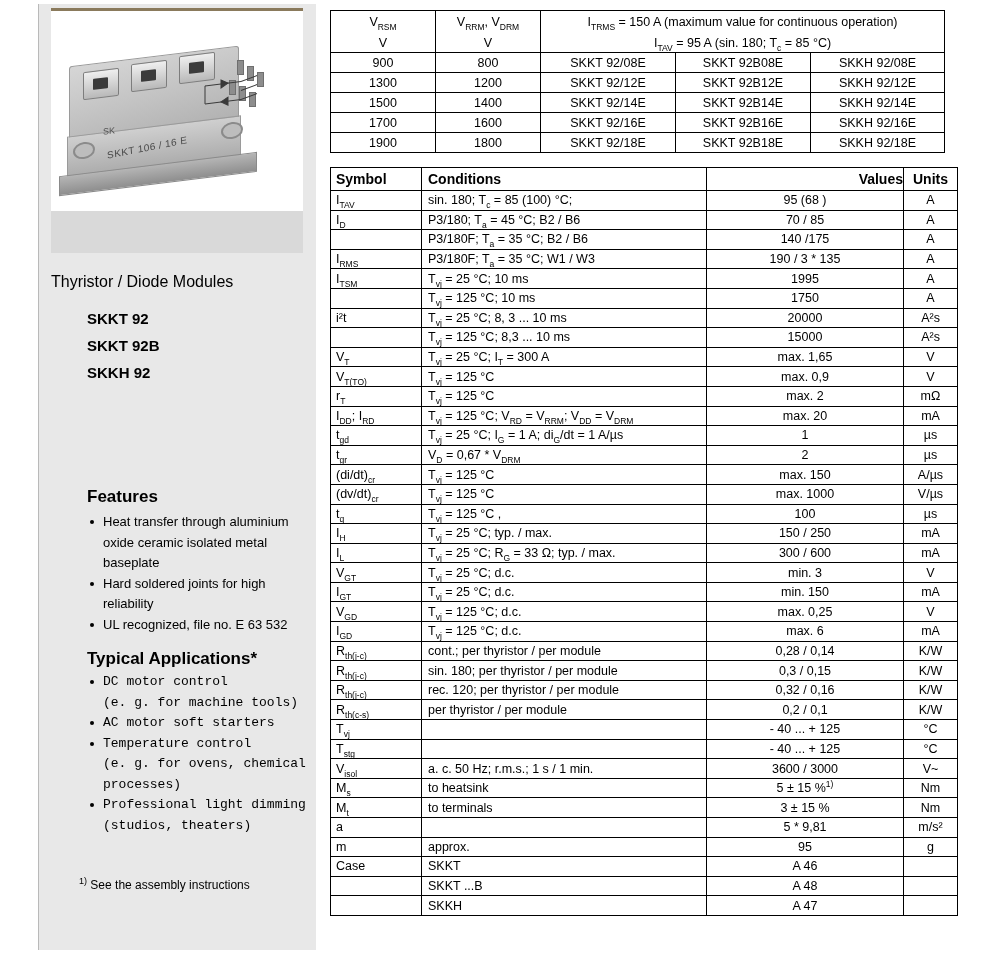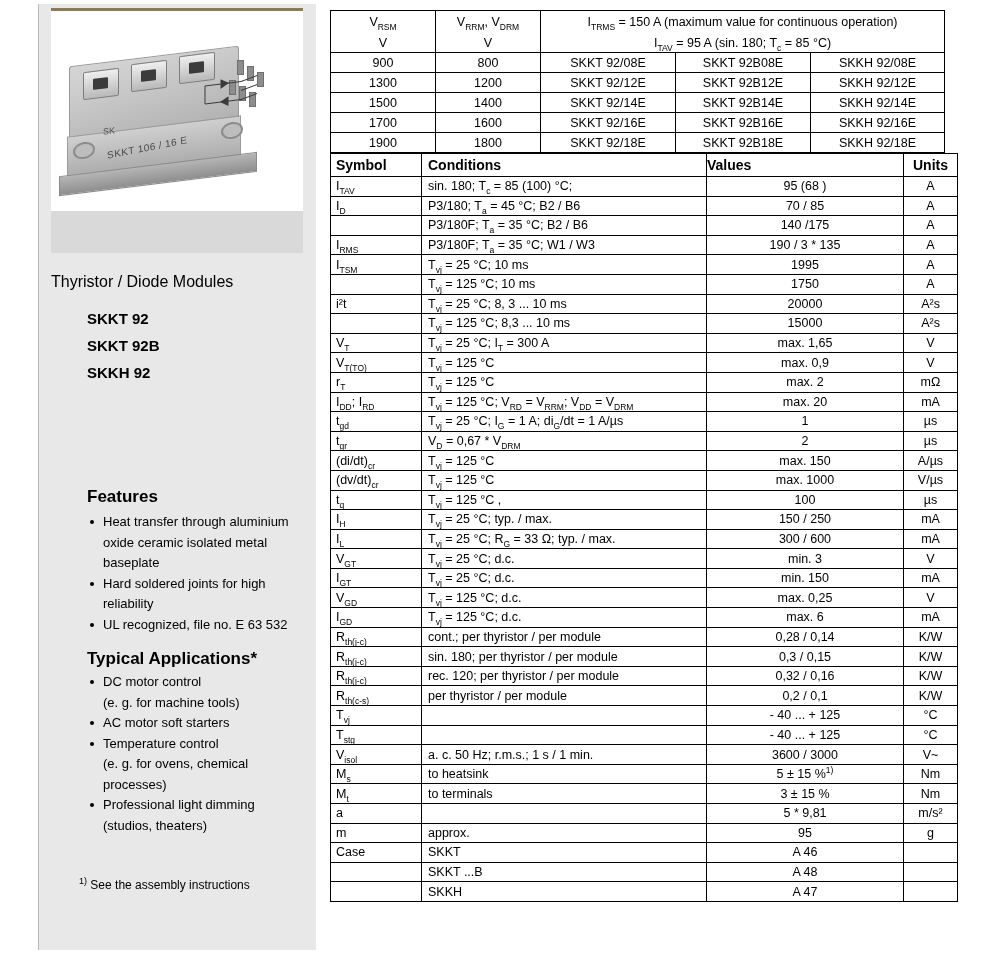--- a/index.html
+++ b/index.html
@@ -105,51 +105,51 @@
   .bullets li{
     position:relative;padding-left:16px;font-size:13px;line-height:19.5px;margin-bottom:1px;
   }
   .bullets li::before{
     content:"";position:absolute;left:3px;top:8px;width:4px;height:4px;border-radius:50%;
     background:#000;
   }
   .bullets li.cont{padding-left:16px;}
   .bullets li.cont::before{display:none;}
   #features-list{top:508px;}
-  #apps-list{top:668px;}
+  #apps-list{top:668px;font-family:Liberation Mono, monospace;}
 
   .footnote{
     position:absolute;left:40px;top:838px;font-size:12px;width:270px;margin-top:36px;
   }
   .footnote sup{font-size:9px;}
 
   
   .right{position:absolute;left:330px;top:10px;width:614px;}
 
   table{border-collapse:collapse;font-size:12.5px;padding-left:40px;}
   table td,table th{border:1px solid #000;padding:0;}
 
   
   #top-table{width:614px;table-layout:fixed;}
   #top-table td{height:19px;text-align:center;vertical-align:middle;font-size:12.5px;}
   #top-table td.hdr{height:22px;} .nb-b{border-bottom:none;} .nb-t{border-top:none;}
 
   
-  #main-table{width:614px;table-layout:fixed;border-radius:21px;}
+  #main-table{width:614px;table-layout:fixed;margin-top:14px;border-radius:21px;}
   #main-table th{
     font-size:14px;font-weight:bold;height:22px;
   }
   #main-table td{height:18.6px;font-size:12.5px;}
   .c-sym{width:85px;padding-left:5px;}
   .c-cond{width:278px;padding-left:6px;}
   .c-val{width:196px;text-align:center;}
   .c-unit{width:53px;text-align:center;}
   th.c-sym{text-align:left;padding-left:5px;}
   th.c-cond{text-align:left;padding-left:6px;}
-  th.c-val{text-align:left;}
+  th.c-val{text-align:right;}
   th.c-unit{text-align:center;}
 
   .ni{border-top:none;}
   sub{font-size:8.5px;line-height:0;}
   sup{font-size:8.5px;line-height:0;}
 </style>
 </head>
 <body>
 
 <div class="page">

